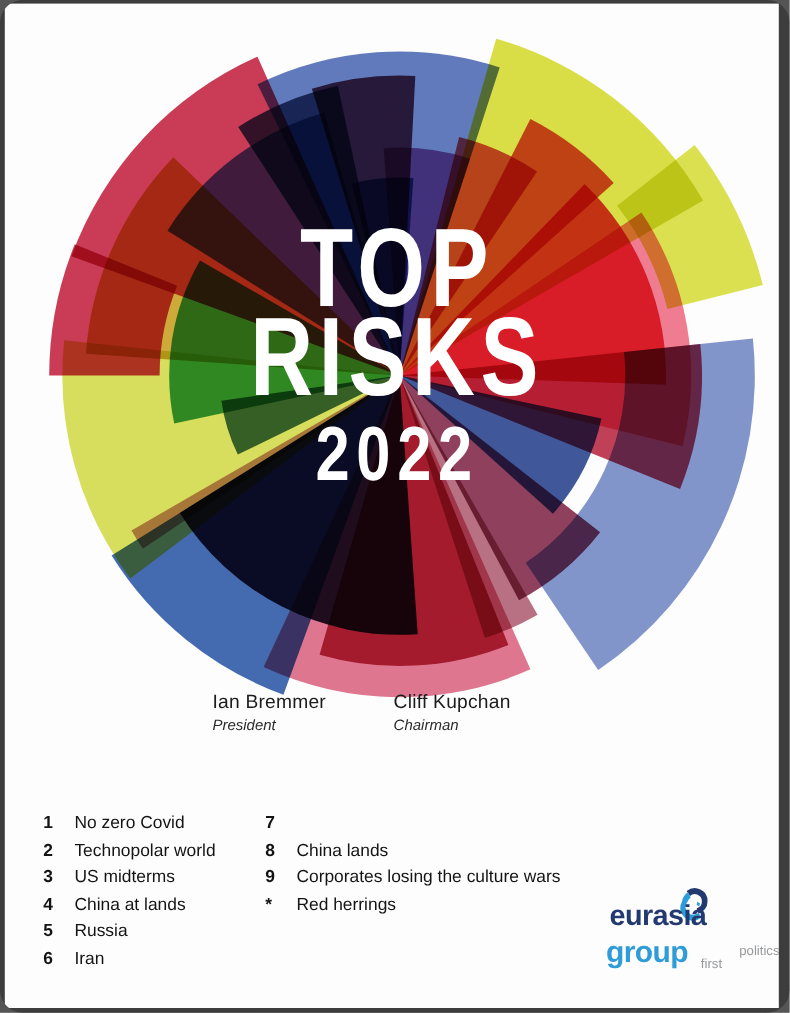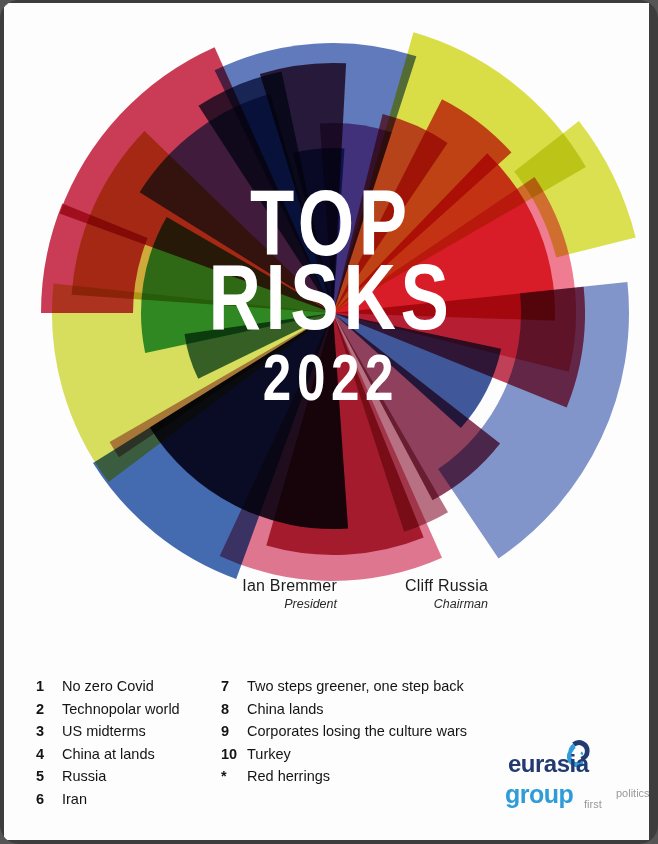--- a/index.html
+++ b/index.html
@@ -2,21 +2,21 @@
 <html><head>
 <meta charset="utf-8">
 <style>
   html,body{margin:0;padding:0;}
   body{font-family:"Liberation Sans", sans-serif; background:#555;}
   #frame{position:relative;width:658px;height:844px;background:#3d3d3d;overflow:hidden;}
   #paper{position:absolute;left:4px;top:3px;right:9px;bottom:4px;background:#fdfdfd;overflow:hidden;}
   #fan-svg{position:absolute;left:-4px;top:-3px;width:658px;height:640px;}
   .title-line{font-weight:700;fill:#ffffff;font-family:"Liberation Sans",sans-serif;}
   .authors{position:absolute;top:574px;left:0;width:658px;height:40px;}
-  .author{position:absolute;text-align:right;width:160px;}
+  .author{position:absolute;text-align:left;width:160px;}
   .author .name{font-size:16px;color:#1c1c1c;letter-spacing:0.2px;}
   .author .role{font-size:12.5px;font-style:italic;color:#2a2a2a;margin-top:2px;}
   .risk-col{position:absolute;top:672px;}
   #risk-col-left{left:32px;width:180px;}
   #risk-col-right{left:217px;width:260px;}
   .risk-row{display:flex;line-height:22.6px;font-size:14.5px;color:#141414;}
   .risk-num{font-weight:700;width:26px;flex:0 0 26px;}
   .risk-label{white-space:nowrap;}
   .logo{position:absolute;left:496px;top:731px;width:140px;height:85px;}
   .logo-word1{position:absolute;left:8px;top:16px;font-size:24px;font-weight:700;letter-spacing:-0.5px;}
@@ -69,21 +69,21 @@
         <text class="title-line" text-anchor="middle" font-size="64" letter-spacing="7" transform="translate(331,400) scale(0.80,1)">2022</text>
       </g>
     </svg>
 
     <div class="authors">
       <div class="author" style="left:173px;">
         <div class="name">Ian Bremmer</div>
         <div class="role">President</div>
       </div>
       <div class="author" style="left:324px;">
-        <div class="name">Cliff Russia</div>
+        <div class="name">Cliff Kupchan</div>
         <div class="role">Chairman</div>
       </div>
     </div>
 
     <div id="risk-col-left" class="risk-col">
         <div class="risk-row">
           <span class="risk-num">1</span>
           <span class="risk-label">No zero Covid</span>
         </div>
         <div class="risk-row">
@@ -103,33 +103,28 @@
           <span class="risk-label">Russia</span>
         </div>
         <div class="risk-row">
           <span class="risk-num">6</span>
           <span class="risk-label">Iran</span>
         </div>
       </div>
     <div id="risk-col-right" class="risk-col">
         <div class="risk-row">
           <span class="risk-num">7</span>
-          <span class="risk-label">Two steps greener, one step back</span>
         </div>
         <div class="risk-row">
           <span class="risk-num">8</span>
           <span class="risk-label">China lands</span>
         </div>
         <div class="risk-row">
           <span class="risk-num">9</span>
           <span class="risk-label">Corporates losing the culture wars</span>
-        </div>
-        <div class="risk-row">
-          <span class="risk-num">10</span>
-          <span class="risk-label">Turkey</span>
         </div>
         <div class="risk-row">
           <span class="risk-num">*</span>
           <span class="risk-label">Red herrings</span>
         </div>
       </div>
 
     <div class="logo">
       <svg class="logo-mark" viewBox="0 0 30 30" xmlns="http://www.w3.org/2000/svg">
 

